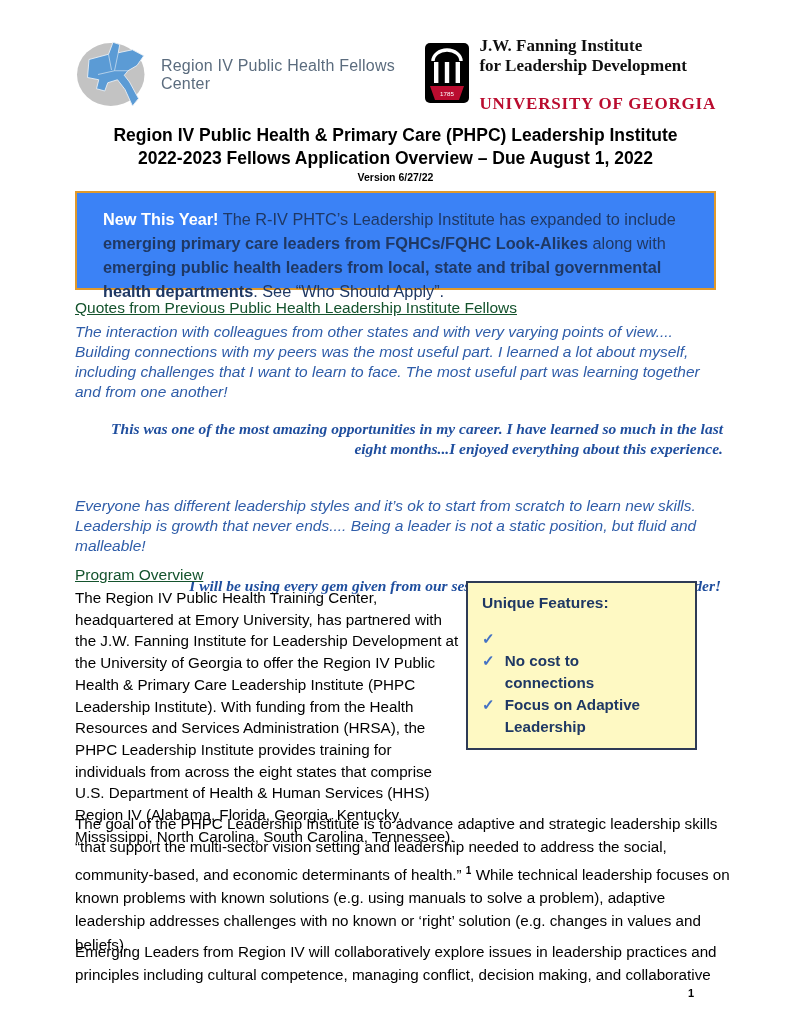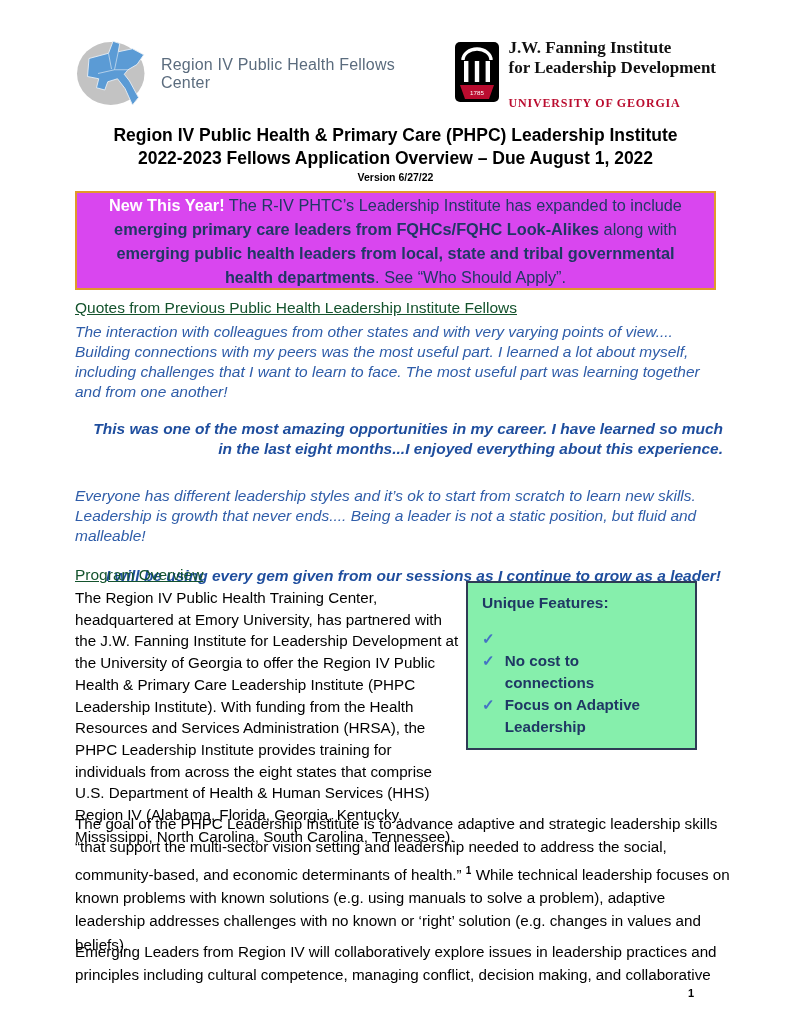--- a/index.html
+++ b/index.html
@@ -11,51 +11,51 @@
   }
 
   
   .header { position:absolute; top:36px; left:75px; width:641px;
     display:flex; justify-content:space-between; align-items:center; }
   .logo-left { display:flex; align-items:center; gap:10px; }
   .logo-left .logo-text { font-size:16px; color:#5b6c7e; letter-spacing:.2px; width:255px; }
   .logo-right { display:flex; align-items:center; gap:10px; }
   .fanning-text { font-family:"Liberation Serif", serif; }
   .fanning-text .l1, .fanning-text .l2 { font-size:17px; font-weight:bold; color:#111; line-height:20px; }
-  .fanning-text .l3 { font-size:12px; font-weight:bold; color:#ba0c2f; letter-spacing:.8px; margin-top:18px; }
+  .fanning-text .l3 { font-size:17px; font-weight:bold; color:#ba0c2f; letter-spacing:.8px; margin-top:18px; }
 
   
   .title-block { position:absolute; top:124px; left:0; width:791px; text-align:center; }
   .title-line { font-size:17.5px; font-weight:bold; line-height:23px; }
   .title-version { font-size:10.5px; font-weight:bold; margin-top:1px; }
 
   
   .highlight-box { position:absolute; top:191px; left:75px; width:641px; height:99px;
-    background:#d946ef; border:2px solid #e0992b; padding:0 26px;
-    text-align:center; font-size:16.3px; line-height:24px; color:#1f3864; }
+    background:#3b82f6; border:2px solid #e0992b; padding:14px 26px;
+    text-align:left; font-size:16.3px; line-height:24px; color:#1f3864; }
   .highlight-box .lead { color:#ffffff; font-weight:bold; }
   .highlight-box .b { font-weight:bold; }
 
   
   .quotes { position:absolute; top:299px; left:75px; width:648px; }
   .section-heading { font-size:15.5px; font-weight:normal; text-decoration:underline; color:#14532d; }
   .quote { font-style:italic; font-size:15.5px; line-height:20px; }
   .quote.light { color:#2f5da9; }
-  .quote.dark { color:#1f4e9e; font-weight:bold; }
+  .quote.dark { color:#1f4e9e; font-weight:bold;font-family:Liberation Serif, serif; }
   .q1 { margin-top:5px; }
   .q2 { margin-top:17px; text-align:right; padding-left:10px; }
-  .q3 { margin-top:27px; }
+  .q3 { margin-top:37px; }
   .q4 { margin-top:20px; text-align:right; padding-right:2px; }
 
   
   .program { position:absolute; top:566px; left:75px; width:660px; }
   .columns { position:relative; margin-top:3px; }
   .left-col { width:387px; font-size:15.2px; line-height:21.7px; }
   .features-box { position:absolute; left:391px; top:-6px; width:231px;
-    background:#86efac; border:2px solid #2e3b55; padding:11px 26px 10px 14px; }
+    background:#fef9c3; border:2px solid #2e3b55; padding:11px 26px 10px 14px; }
   .features-box .fb-heading { font-size:15.5px; font-weight:bold; color:#1f3864; }
   .features-box ul { list-style:none; margin-top:16px; }
   .features-box li { display:flex; gap:10px; font-size:15.2px; font-weight:bold;
     color:#1f3864; line-height:22px; }
   .features-box .check { color:#4472c4; font-weight:bold; flex:0 0 auto; }
   .features-box .hl-red { color:#e62020; }
 
   .goal-para { position:absolute; top:812px; left:75px; width:660px;
     font-size:15.2px; line-height:23.3px; }
   .goal-para sup { font-size:10px; font-weight:bold; }

